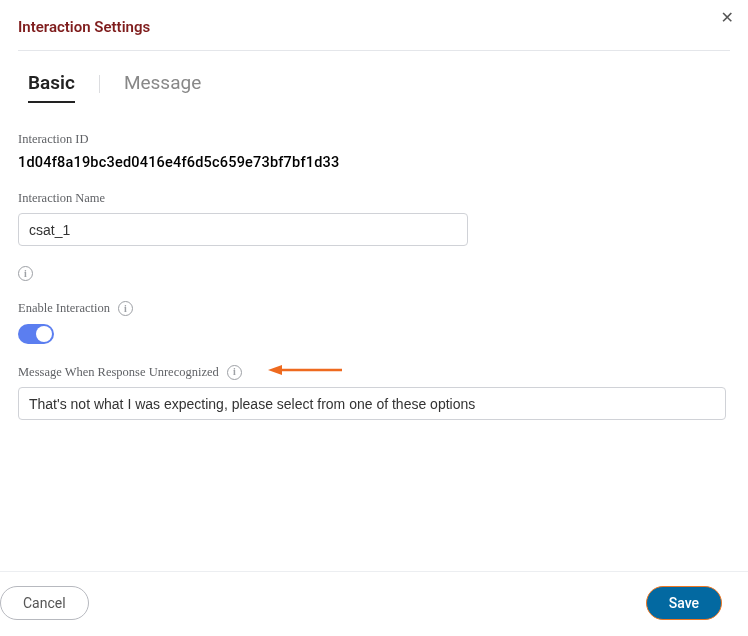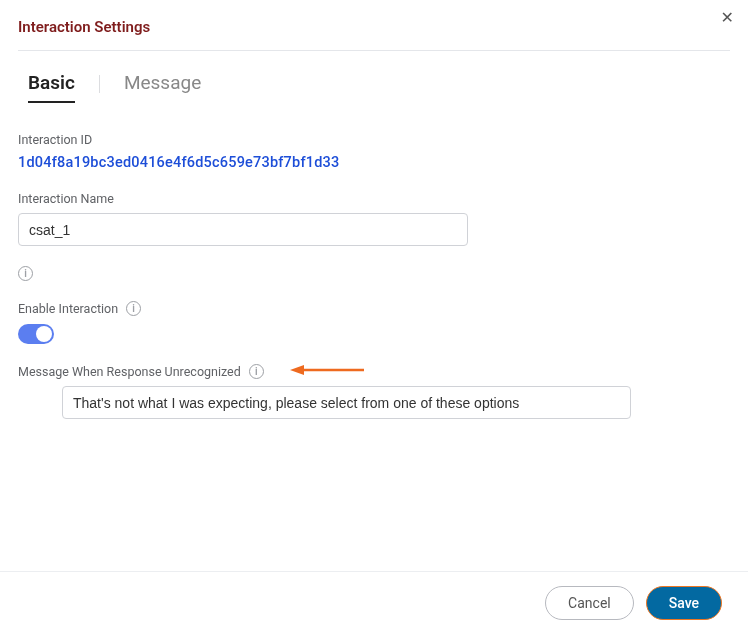--- a/index.html
+++ b/index.html
@@ -64,37 +64,38 @@
     padding-top: 30px;
   }
   .field { margin-bottom: 20px; }
   .label {
     font-size: 12.5px;
     color: #606266;
     margin-bottom: 7px;
     display: flex;
     align-items: center;
     gap: 8px;
+    font-family: Liberation Serif, serif;
   }
   .value-text {
     font-size: 14.5px;
-    color: #1d4ed8;
+    color: #000000;
     font-weight: 500;
     letter-spacing: 0.2px;
   }
   .text-input {
     width: 450px;
     height: 33px;
     border: 1px solid #d0d2d7;
     border-radius: 4px;
     padding: 0 10px;
     font-size: 14px;
     color: #333;
   }
-  .text-input.full { width: 569px; margin-left: 44px; }
+  .text-input.full { width: 708px; }
   .text-input::placeholder { color: #a9abb0; font-style: italic; }
   .info-icon {
     display: inline-flex;
     width: 15px; height: 15px;
     border: 1.2px solid #9da0a5;
     border-radius: 50%;
     color: #9da0a5;
     font-size: 10px;
     font-weight: 600;
     align-items: center;
@@ -120,21 +121,21 @@
     border-radius: 50%;
   }
   .annotation-arrow {
     display: inline-block;
     margin-left: 18px;
   }
   .footer {
     border-top: 1px solid #eceef1;
     padding: 14px 8px 16px 0;
     display: flex;
-    justify-content: flex-end;
+    justify-content: space-between;
     gap: 12px;
     margin: 0 -18px;
     padding-right: 26px;
   }
   .btn {
     height: 34px;
     border-radius: 17px;
     padding: 0 22px;
     font-size: 14px;
     cursor: pointer;

